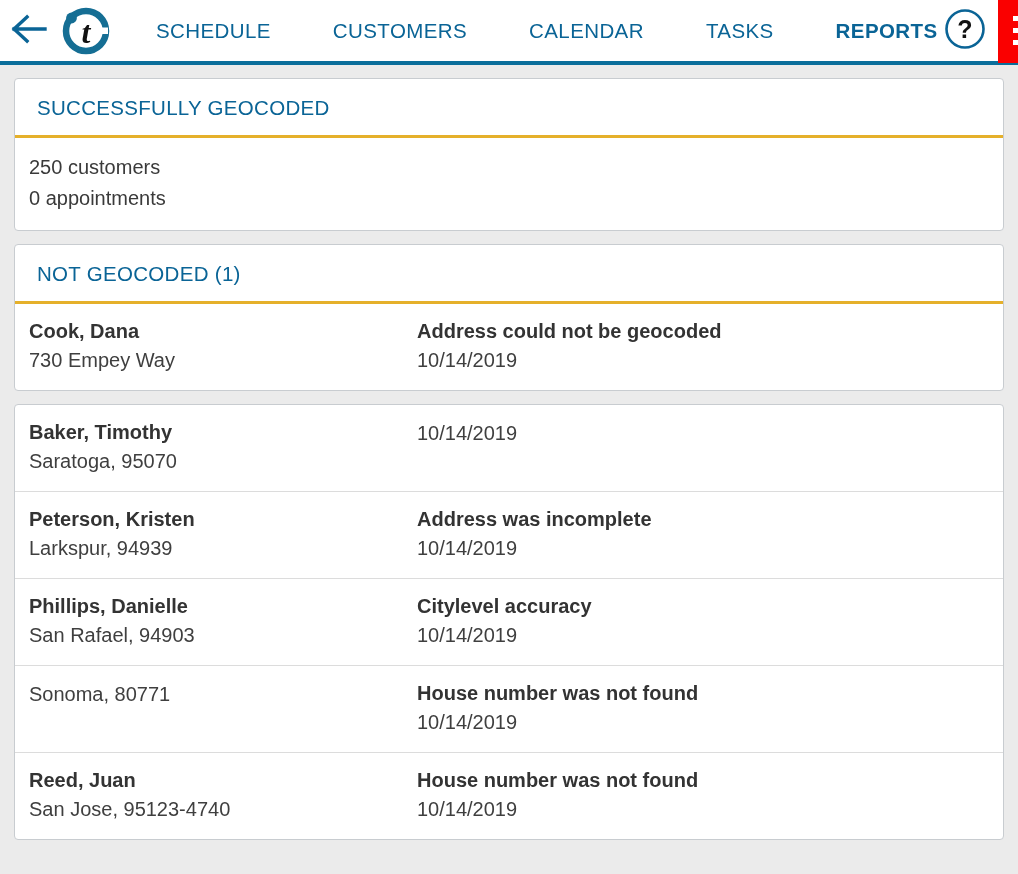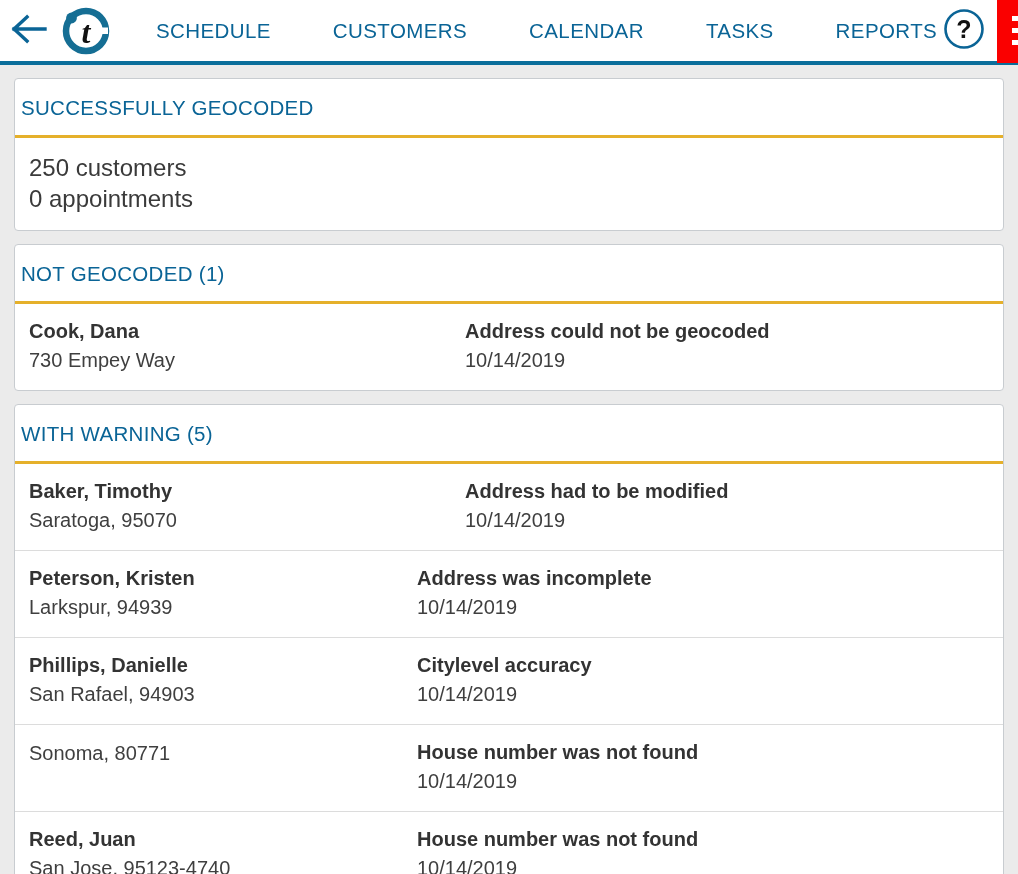--- a/index.html
+++ b/index.html
@@ -54,21 +54,21 @@
 
   .nav-item {
     color: #0a6496;
     font-size: 20.5px;
     font-weight: 400;
     letter-spacing: 0.4px;
     margin-right: 62px;
     cursor: pointer;
     white-space: nowrap;
   }
-  .nav-item:last-child { margin-right: 0; }
+  .nav-item:last-child { margin-right: 0; font-weight: bold; }
 
   .help-btn {
     width: 54px;
     height: 65px;
     display: flex;
     align-items: center;
     justify-content: center;
     cursor: pointer;
     flex: 0 0 auto;
     margin-right: 6px;
@@ -100,49 +100,49 @@
 
   .card {
     background: #ffffff;
     border: 1px solid #c8ccd0;
     border-radius: 4px;
     margin-bottom: 13px;
     overflow: hidden;
   }
 
   .card-header {
-    padding: 17px 14px 15px 6px;
+    padding: 17px 14px 15px 22px;
     border-bottom: 3px solid #e5b02a;
   }
 
   .card-title {
     color: #0a6496;
     font-size: 20.5px;
     font-weight: 400;
     letter-spacing: 0.3px;
   }
 
   .card-body {
     padding: 14px 14px 16px 14px;
   }
 
   .summary-line {
-    font-size: 24px;
+    font-size: 20px;
     color: #3a3a3a;
     line-height: 31px;
     font-weight: 400;
   }
 
   
   .row {
     display: flex;
     padding: 13px 14px 15px 14px;
     border-top: 1px solid #dcdcdc;
   }
-  .row.first { border-top: none; gap: 48px; }
+  .row.first { border-top: none; }
 
   .row-col {
     display: flex;
     flex-direction: column;
   }
   .row-col.name-col {
     width: 388px;
     flex: 0 0 388px;
   }
   .row-col.reason-col {
@@ -234,31 +234,27 @@
         <span class="row-secondary">730 Empey Way</span>
       </div>
       <div class="row-col reason-col">
         <span class="row-primary">Address could not be geocoded</span>
         <span class="row-secondary">10/14/2019</span>
       </div>
     </div>
   </div>
 
   <div class="card">
-    <div class="card-header">
-      <div class="card-title">WITH WARNING (5)</div>
-    </div>
 
     <div class="row first">
       <div class="row-col name-col">
         <span class="row-primary">Baker, Timothy</span>
         <span class="row-secondary">Saratoga, 95070</span>
       </div>
       <div class="row-col reason-col">
-        <span class="row-primary">Address had to be modified</span>
         <span class="row-secondary">10/14/2019</span>
       </div>
     </div>
 
     <div class="row">
       <div class="row-col name-col">
         <span class="row-primary">Peterson, Kristen</span>
         <span class="row-secondary">Larkspur, 94939</span>
       </div>
       <div class="row-col reason-col">

